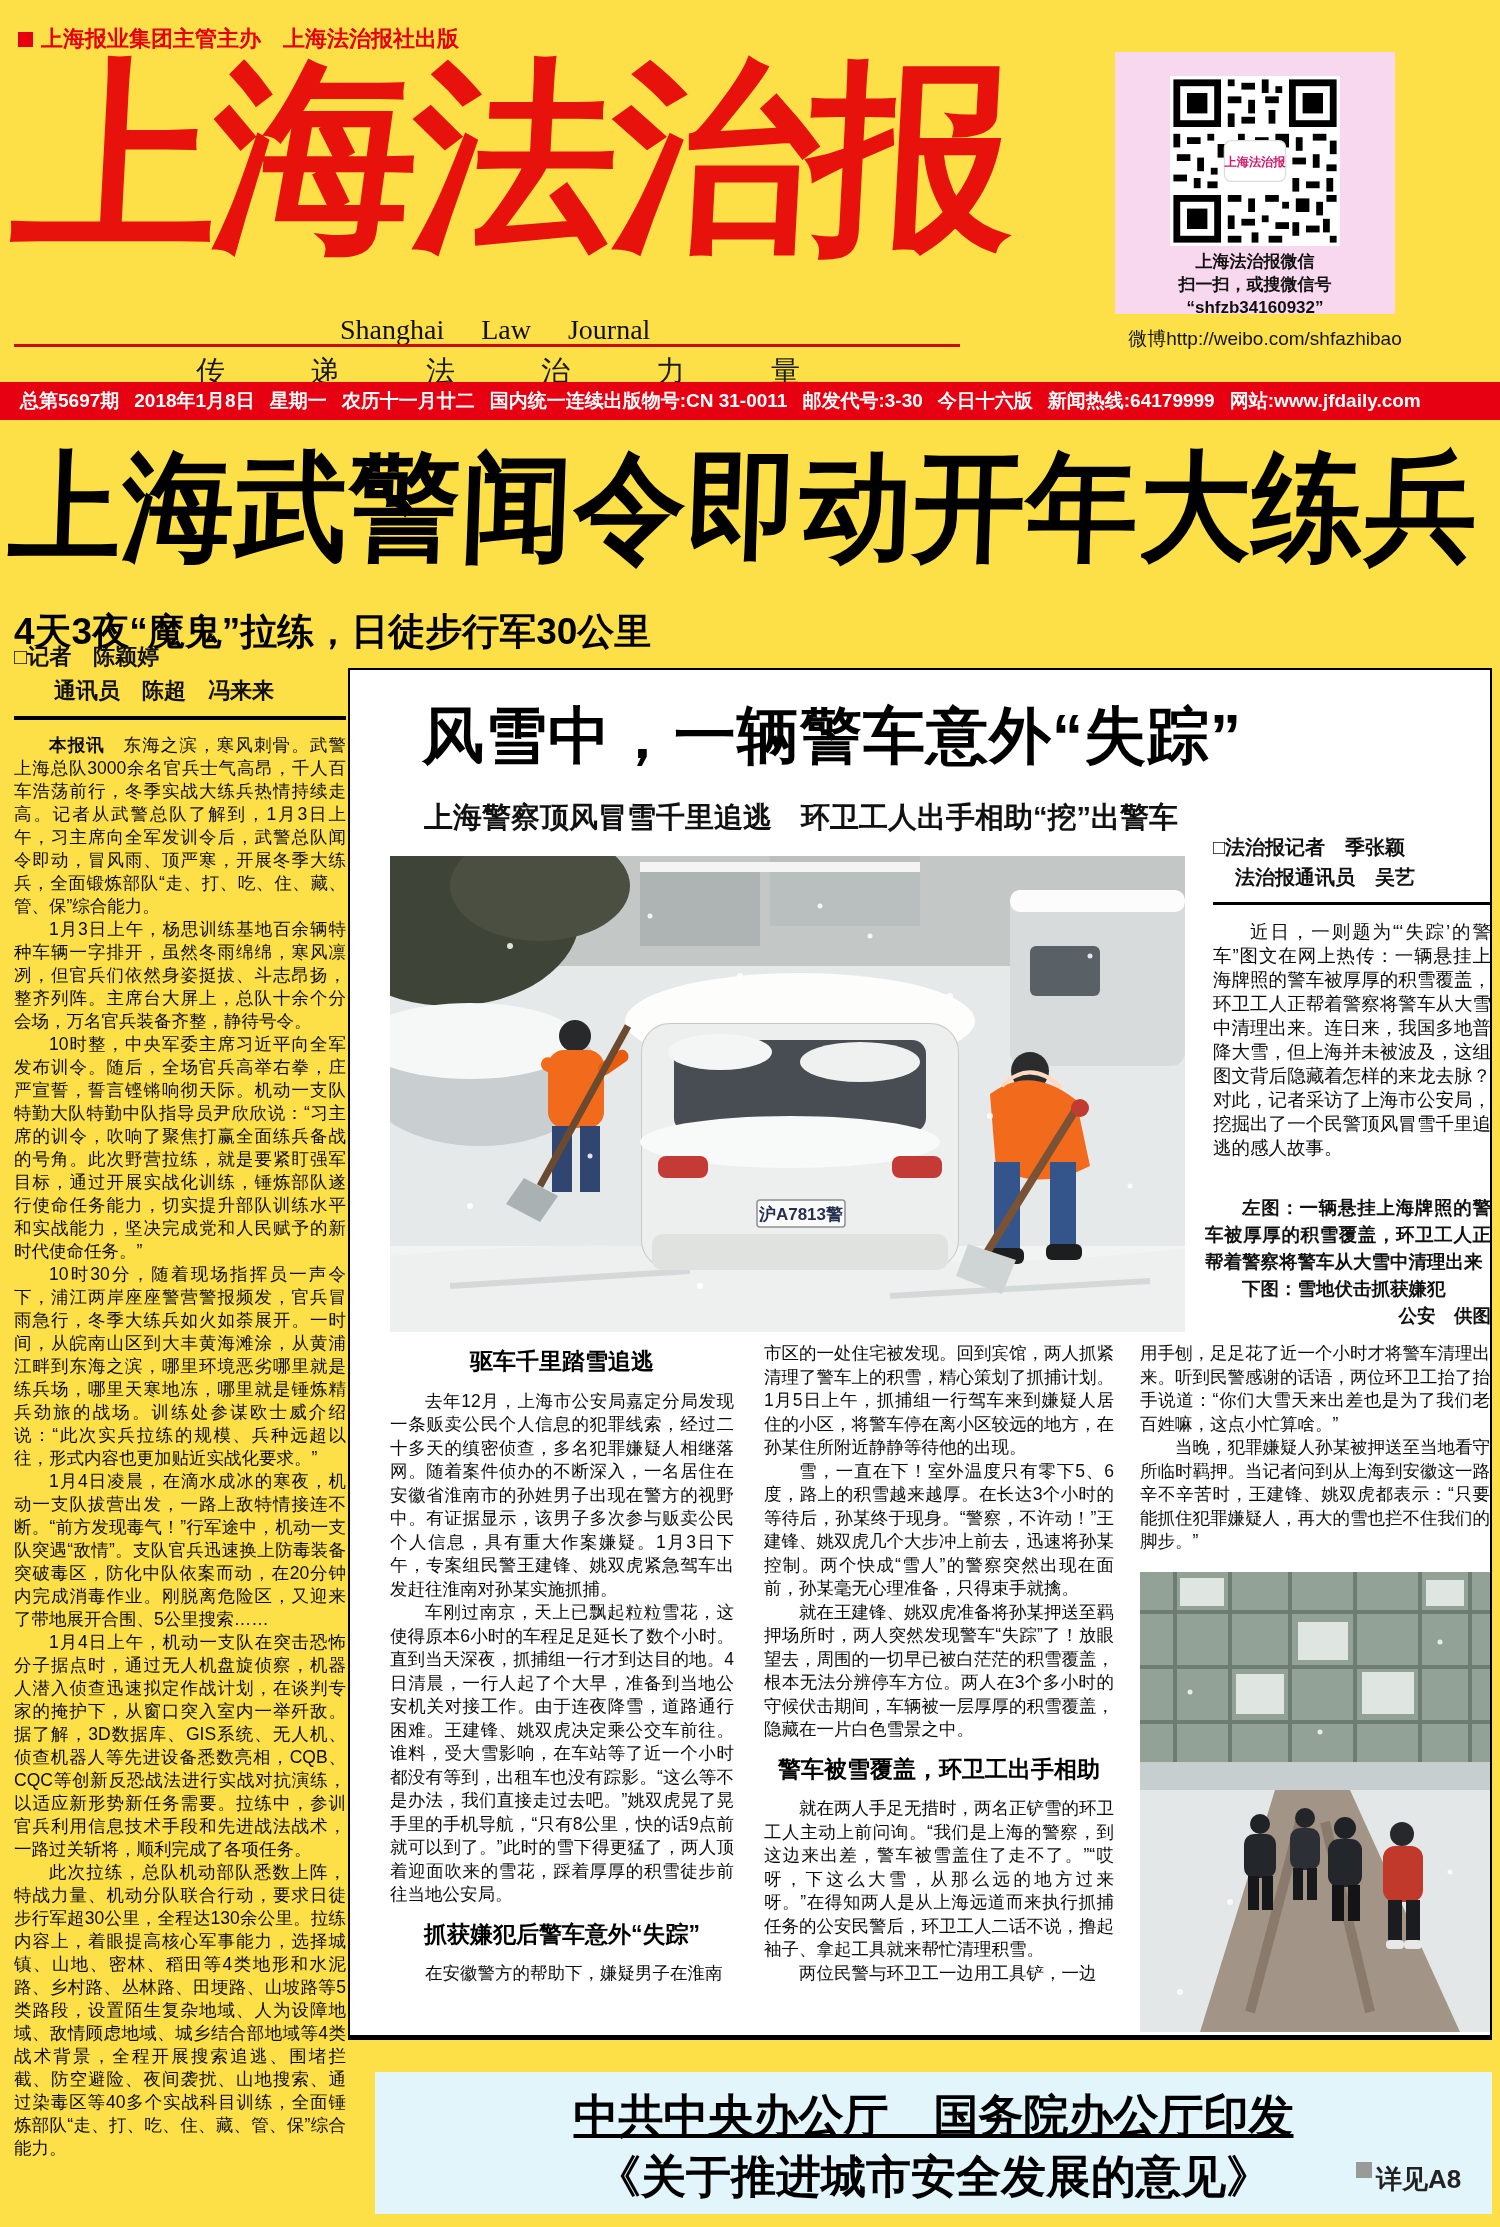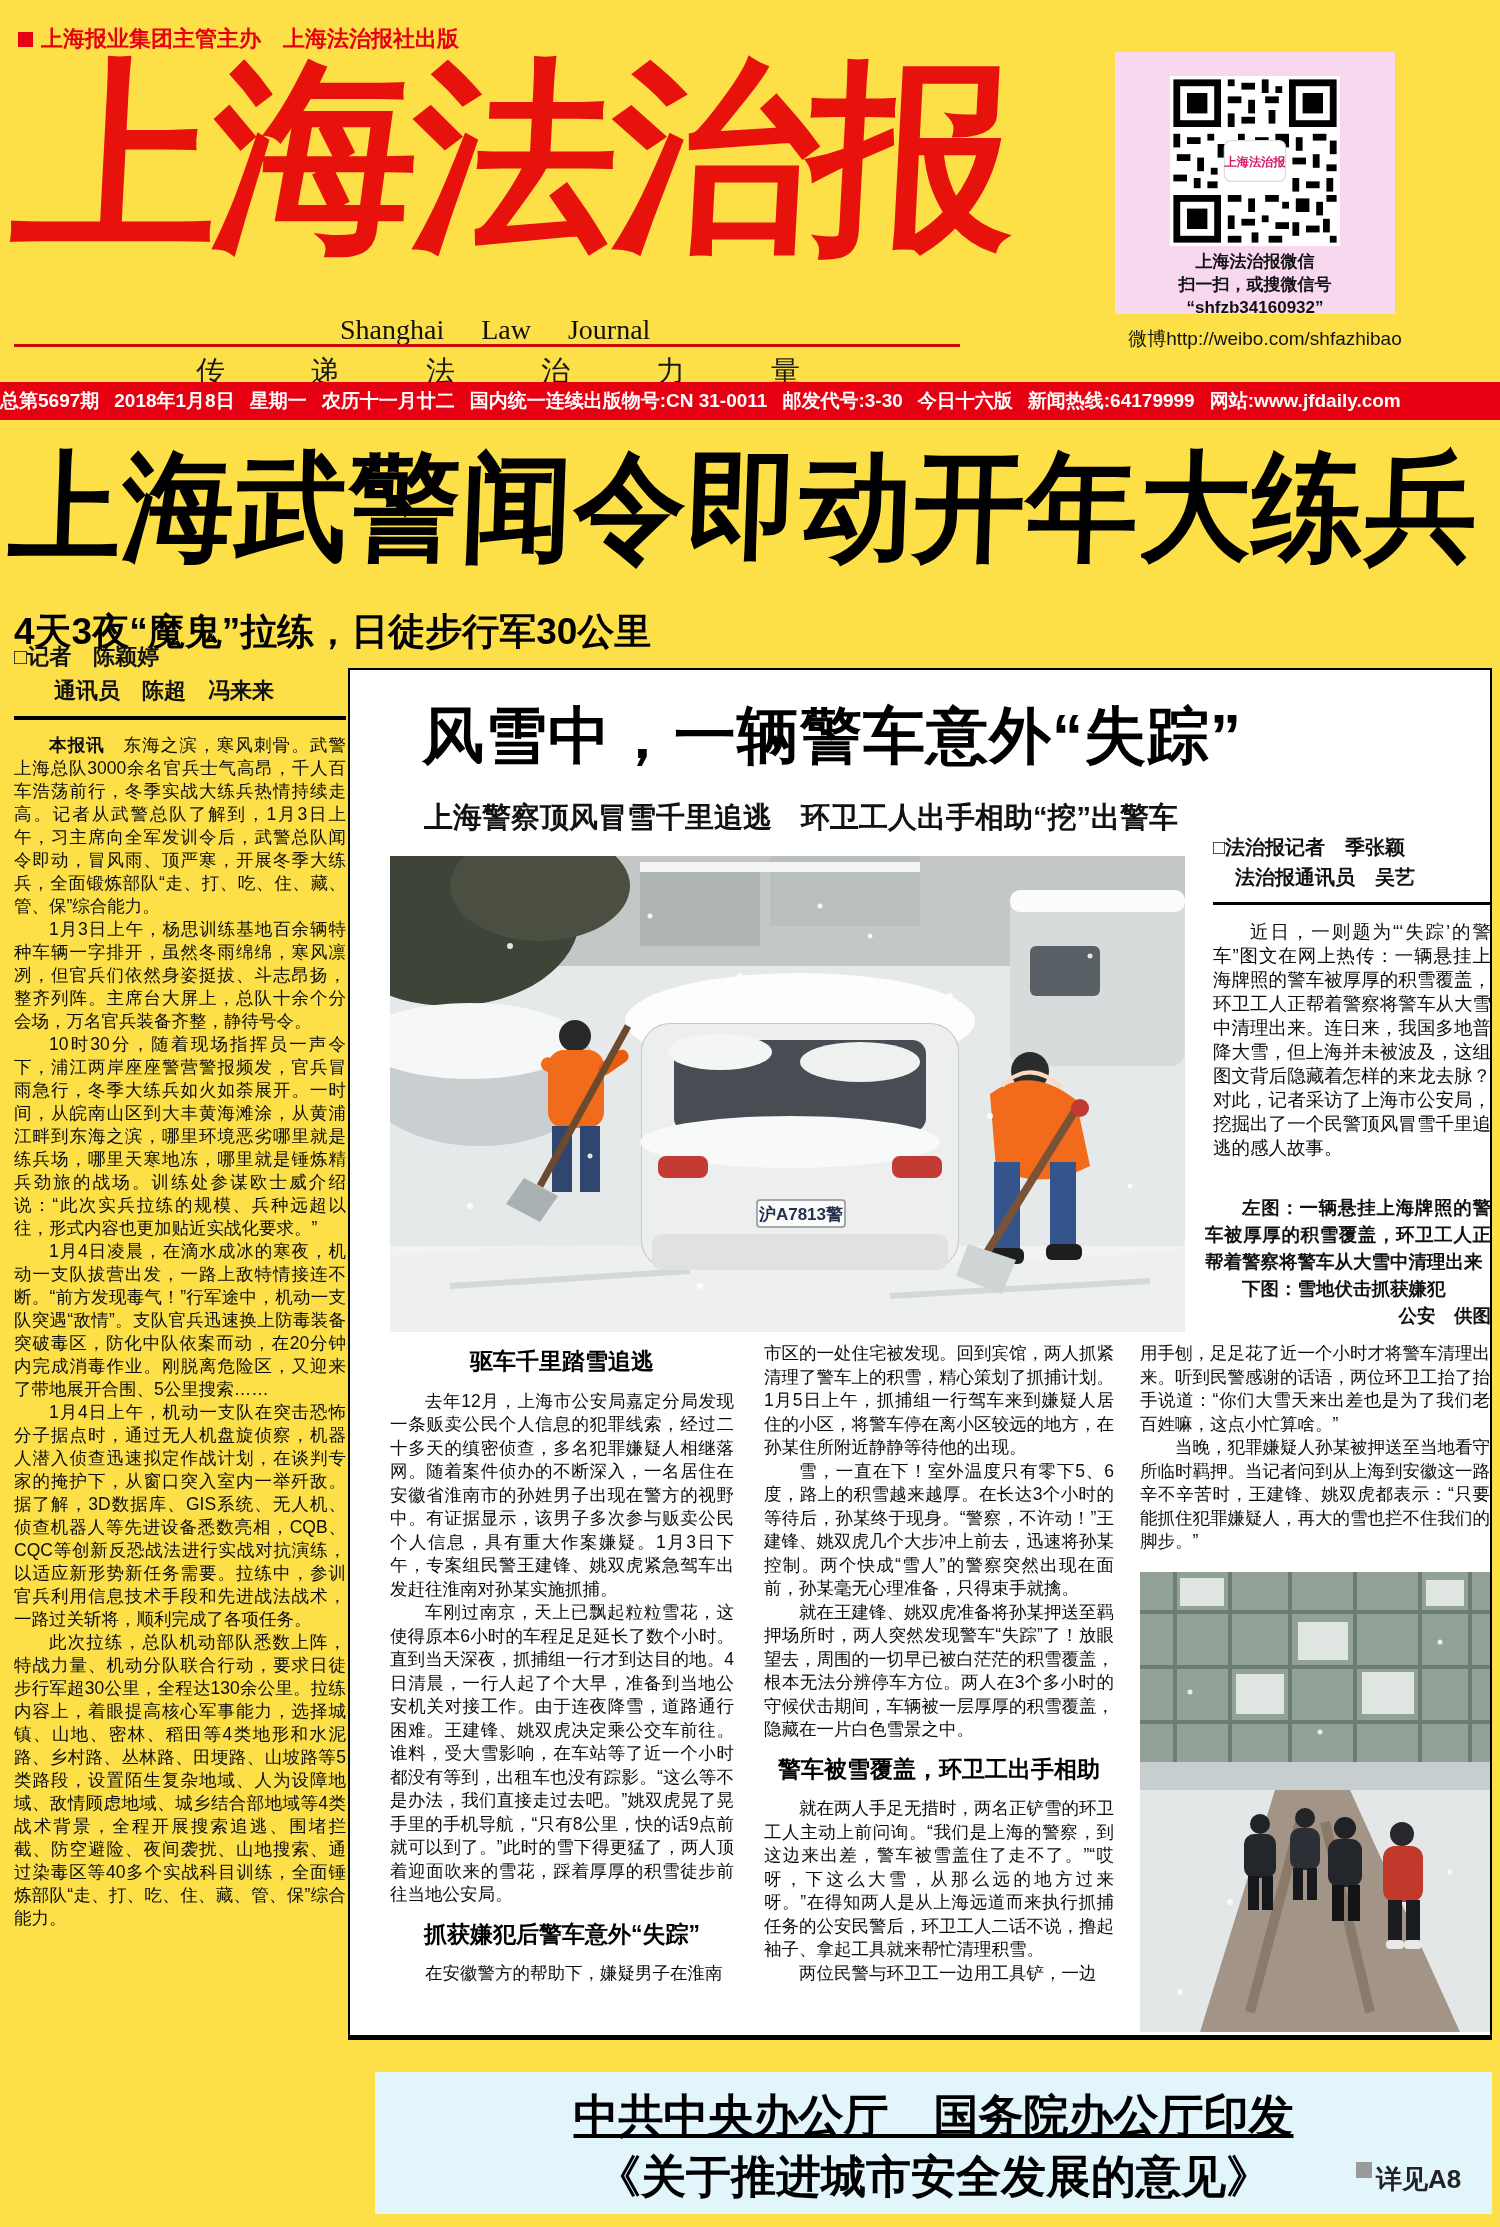--- a/index.html
+++ b/index.html
@@ -20,21 +20,21 @@
   #slogan{left:196px;top:352px;font-size:29px;color:#1a1a1a;letter-spacing:86px;white-space:nowrap;}
 
   
   #wechat-panel{left:1115px;top:52px;width:280px;height:262px;background:#f8d8ee;text-align:center;}
   #wechat-panel svg{display:block;margin:24px auto 4px auto;}
   .wc-line{font-size:17px;font-weight:bold;line-height:23px;color:#111;}
   #weibo-line{left:1115px;top:326px;width:300px;font-size:19px;color:#111;text-align:center;}
 
   
   #info-bar{left:0;top:382px;width:1500px;height:38px;background:#e60012;display:flex;align-items:center;
-            box-sizing:border-box;gap:15px;}
+            padding-left:20px;box-sizing:border-box;gap:15px;}
   #info-bar span{color:#fff;font-size:19px;font-weight:bold;white-space:nowrap;}
 
   
   #headline{left:12px;top:428px;font-size:112px;font-weight:900;color:#000;letter-spacing:1px;
             white-space:nowrap;transform:skewX(-2deg) scaleY(1.06);transform-origin:left top;}
   #subhead{left:14px;top:607px;font-size:37px;font-weight:bold;color:#000;}
   #lead-byline{left:14px;top:640px;width:332px;font-size:22px;font-weight:bold;line-height:34px;
                border-bottom:4px solid #000;padding-bottom:8px;}
   #lead-byline .ind{padding-left:40px;}
   #left-col{left:14px;top:734px;width:332px;height:1488px;overflow:hidden;font-size:17.5px;
@@ -182,20 +182,21 @@
 
   <div class="abs" id="headline">上海武警闻令即动开年大练兵</div>
   <div class="abs" id="subhead">4天3夜“魔鬼”拉练，日徒步行军30公里</div>
   <div class="abs" id="lead-byline">
     <div>□记者　陈颖婷</div>
     <div class="ind">通讯员　陈超　冯来来</div>
   </div>
   <div class="abs" id="left-col">
     <p><span class="lede-label">本报讯</span><span>　东海之滨，寒风刺骨。武警上海总队3000余名官兵士气高昂，千人百车浩荡前行，冬季实战大练兵热情持续走高。记者从武警总队了解到，1月3日上午，习主席向全军发训令后，武警总队闻令即动，冒风雨、顶严寒，开展冬季大练兵，全面锻炼部队“走、打、吃、住、藏、管、保”综合能力。</span></p>
     <p>1月3日上午，杨思训练基地百余辆特种车辆一字排开，虽然冬雨绵绵，寒风凛冽，但官兵们依然身姿挺拔、斗志昂扬，整齐列阵。主席台大屏上，总队十余个分会场，万名官兵装备齐整，静待号令。</p>
+    <p>10时整，中央军委主席习近平向全军发布训令。随后，全场官兵高举右拳，庄严宣誓，誓言铿锵响彻天际。机动一支队特勤大队特勤中队指导员尹欣欣说：“习主席的训令，吹响了聚焦打赢全面练兵备战的号角。此次野营拉练，就是要紧盯强军目标，通过开展实战化训练，锤炼部队遂行使命任务能力，切实提升部队训练水平和实战能力，坚决完成党和人民赋予的新时代使命任务。”</p>
     <p>10时30分，随着现场指挥员一声令下，浦江两岸座座警营警报频发，官兵冒雨急行，冬季大练兵如火如荼展开。一时间，从皖南山区到大丰黄海滩涂，从黄浦江畔到东海之滨，哪里环境恶劣哪里就是练兵场，哪里天寒地冻，哪里就是锤炼精兵劲旅的战场。训练处参谋欧士威介绍说：“此次实兵拉练的规模、兵种远超以往，形式内容也更加贴近实战化要求。”</p>
     <p>1月4日凌晨，在滴水成冰的寒夜，机动一支队拔营出发，一路上敌特情接连不断。“前方发现毒气！”行军途中，机动一支队突遇“敌情”。支队官兵迅速换上防毒装备突破毒区，防化中队依案而动，在20分钟内完成消毒作业。刚脱离危险区，又迎来了带地展开合围、5公里搜索……</p>
     <p>1月4日上午，机动一支队在突击恐怖分子据点时，通过无人机盘旋侦察，机器人潜入侦查迅速拟定作战计划，在谈判专家的掩护下，从窗口突入室内一举歼敌。据了解，3D数据库、GIS系统、无人机、侦查机器人等先进设备悉数亮相，CQB、CQC等创新反恐战法进行实战对抗演练，以适应新形势新任务需要。拉练中，参训官兵利用信息技术手段和先进战法战术，一路过关斩将，顺利完成了各项任务。</p>
     <p>此次拉练，总队机动部队悉数上阵，特战力量、机动分队联合行动，要求日徒步行军超30公里，全程达130余公里。拉练内容上，着眼提高核心军事能力，选择城镇、山地、密林、稻田等4类地形和水泥路、乡村路、丛林路、田埂路、山坡路等5类路段，设置陌生复杂地域、人为设障地域、敌情顾虑地域、城乡结合部地域等4类战术背景，全程开展搜索追逃、围堵拦截、防空避险、夜间袭扰、山地搜索、通过染毒区等40多个实战科目训练，全面锤炼部队“走、打、吃、住、藏、管、保”综合能力。</p>
   </div>
 
   <div class="abs" id="feature-box">
     <div class="abs" id="f-subtitle">上海警察顶风冒雪千里追逃　环卫工人出手相助“挖”出警车</div>
     <div class="abs" id="f-title">风雪中，一辆警车意外“失踪”</div>
 

